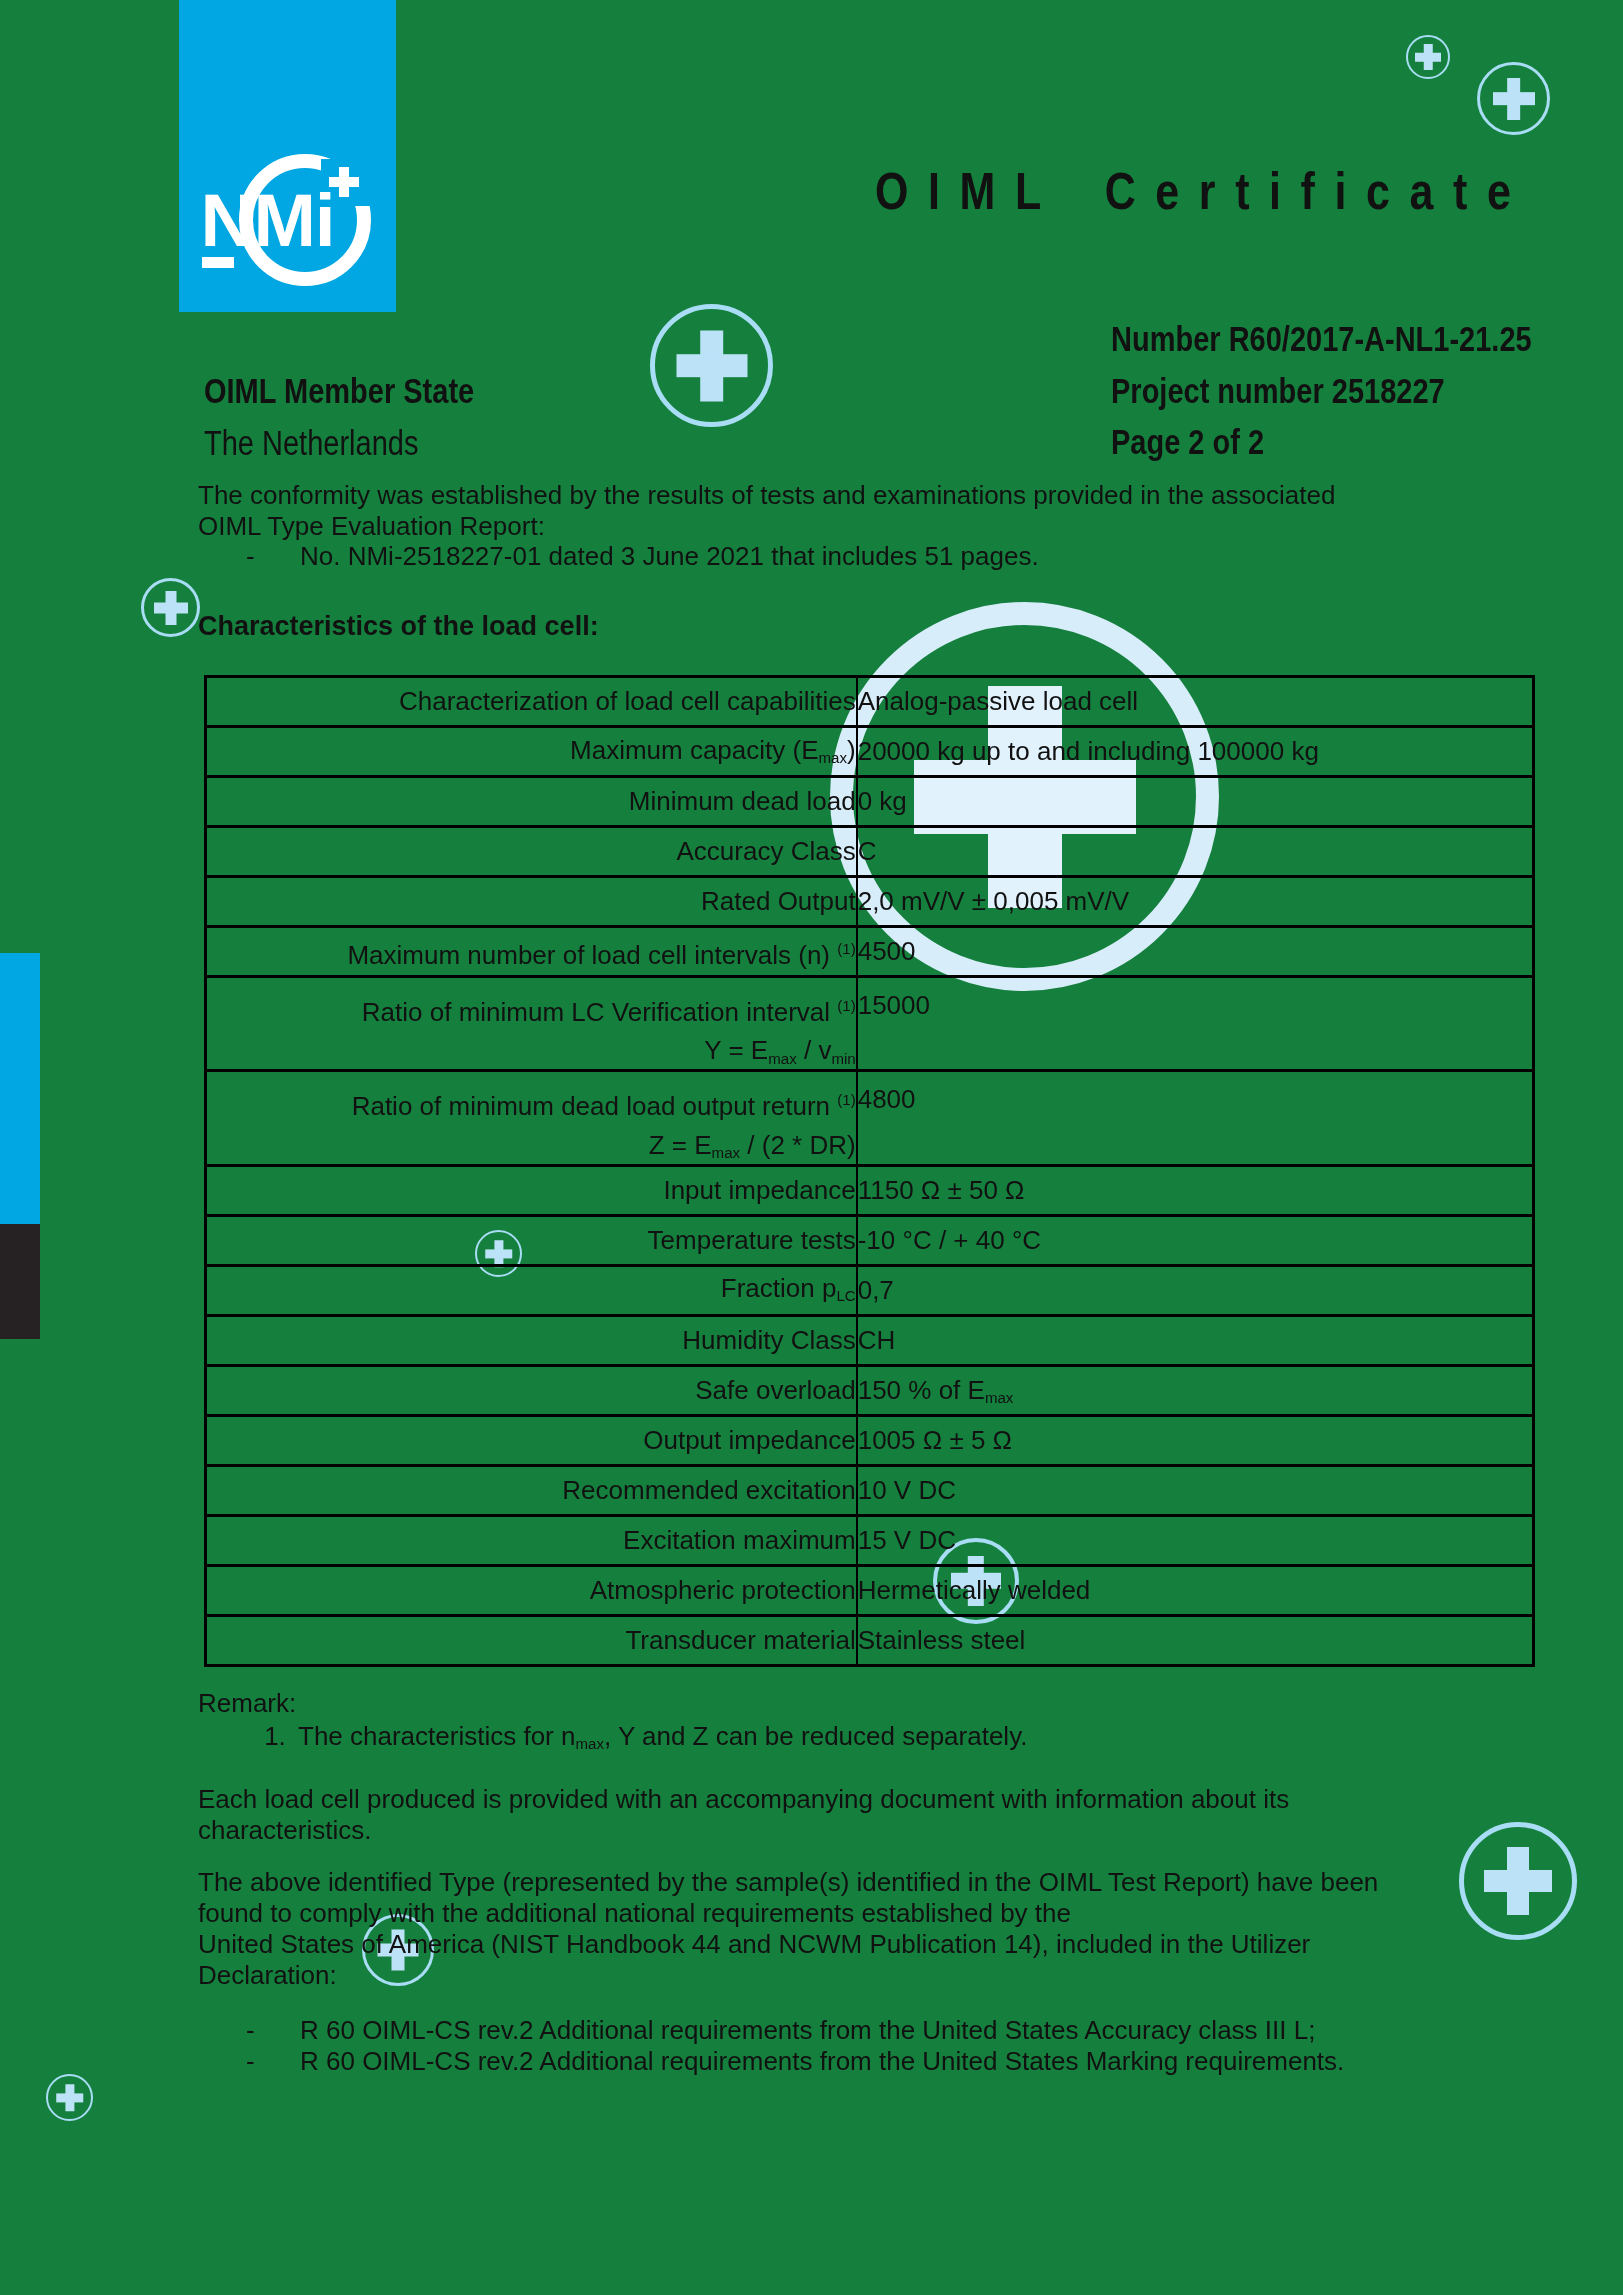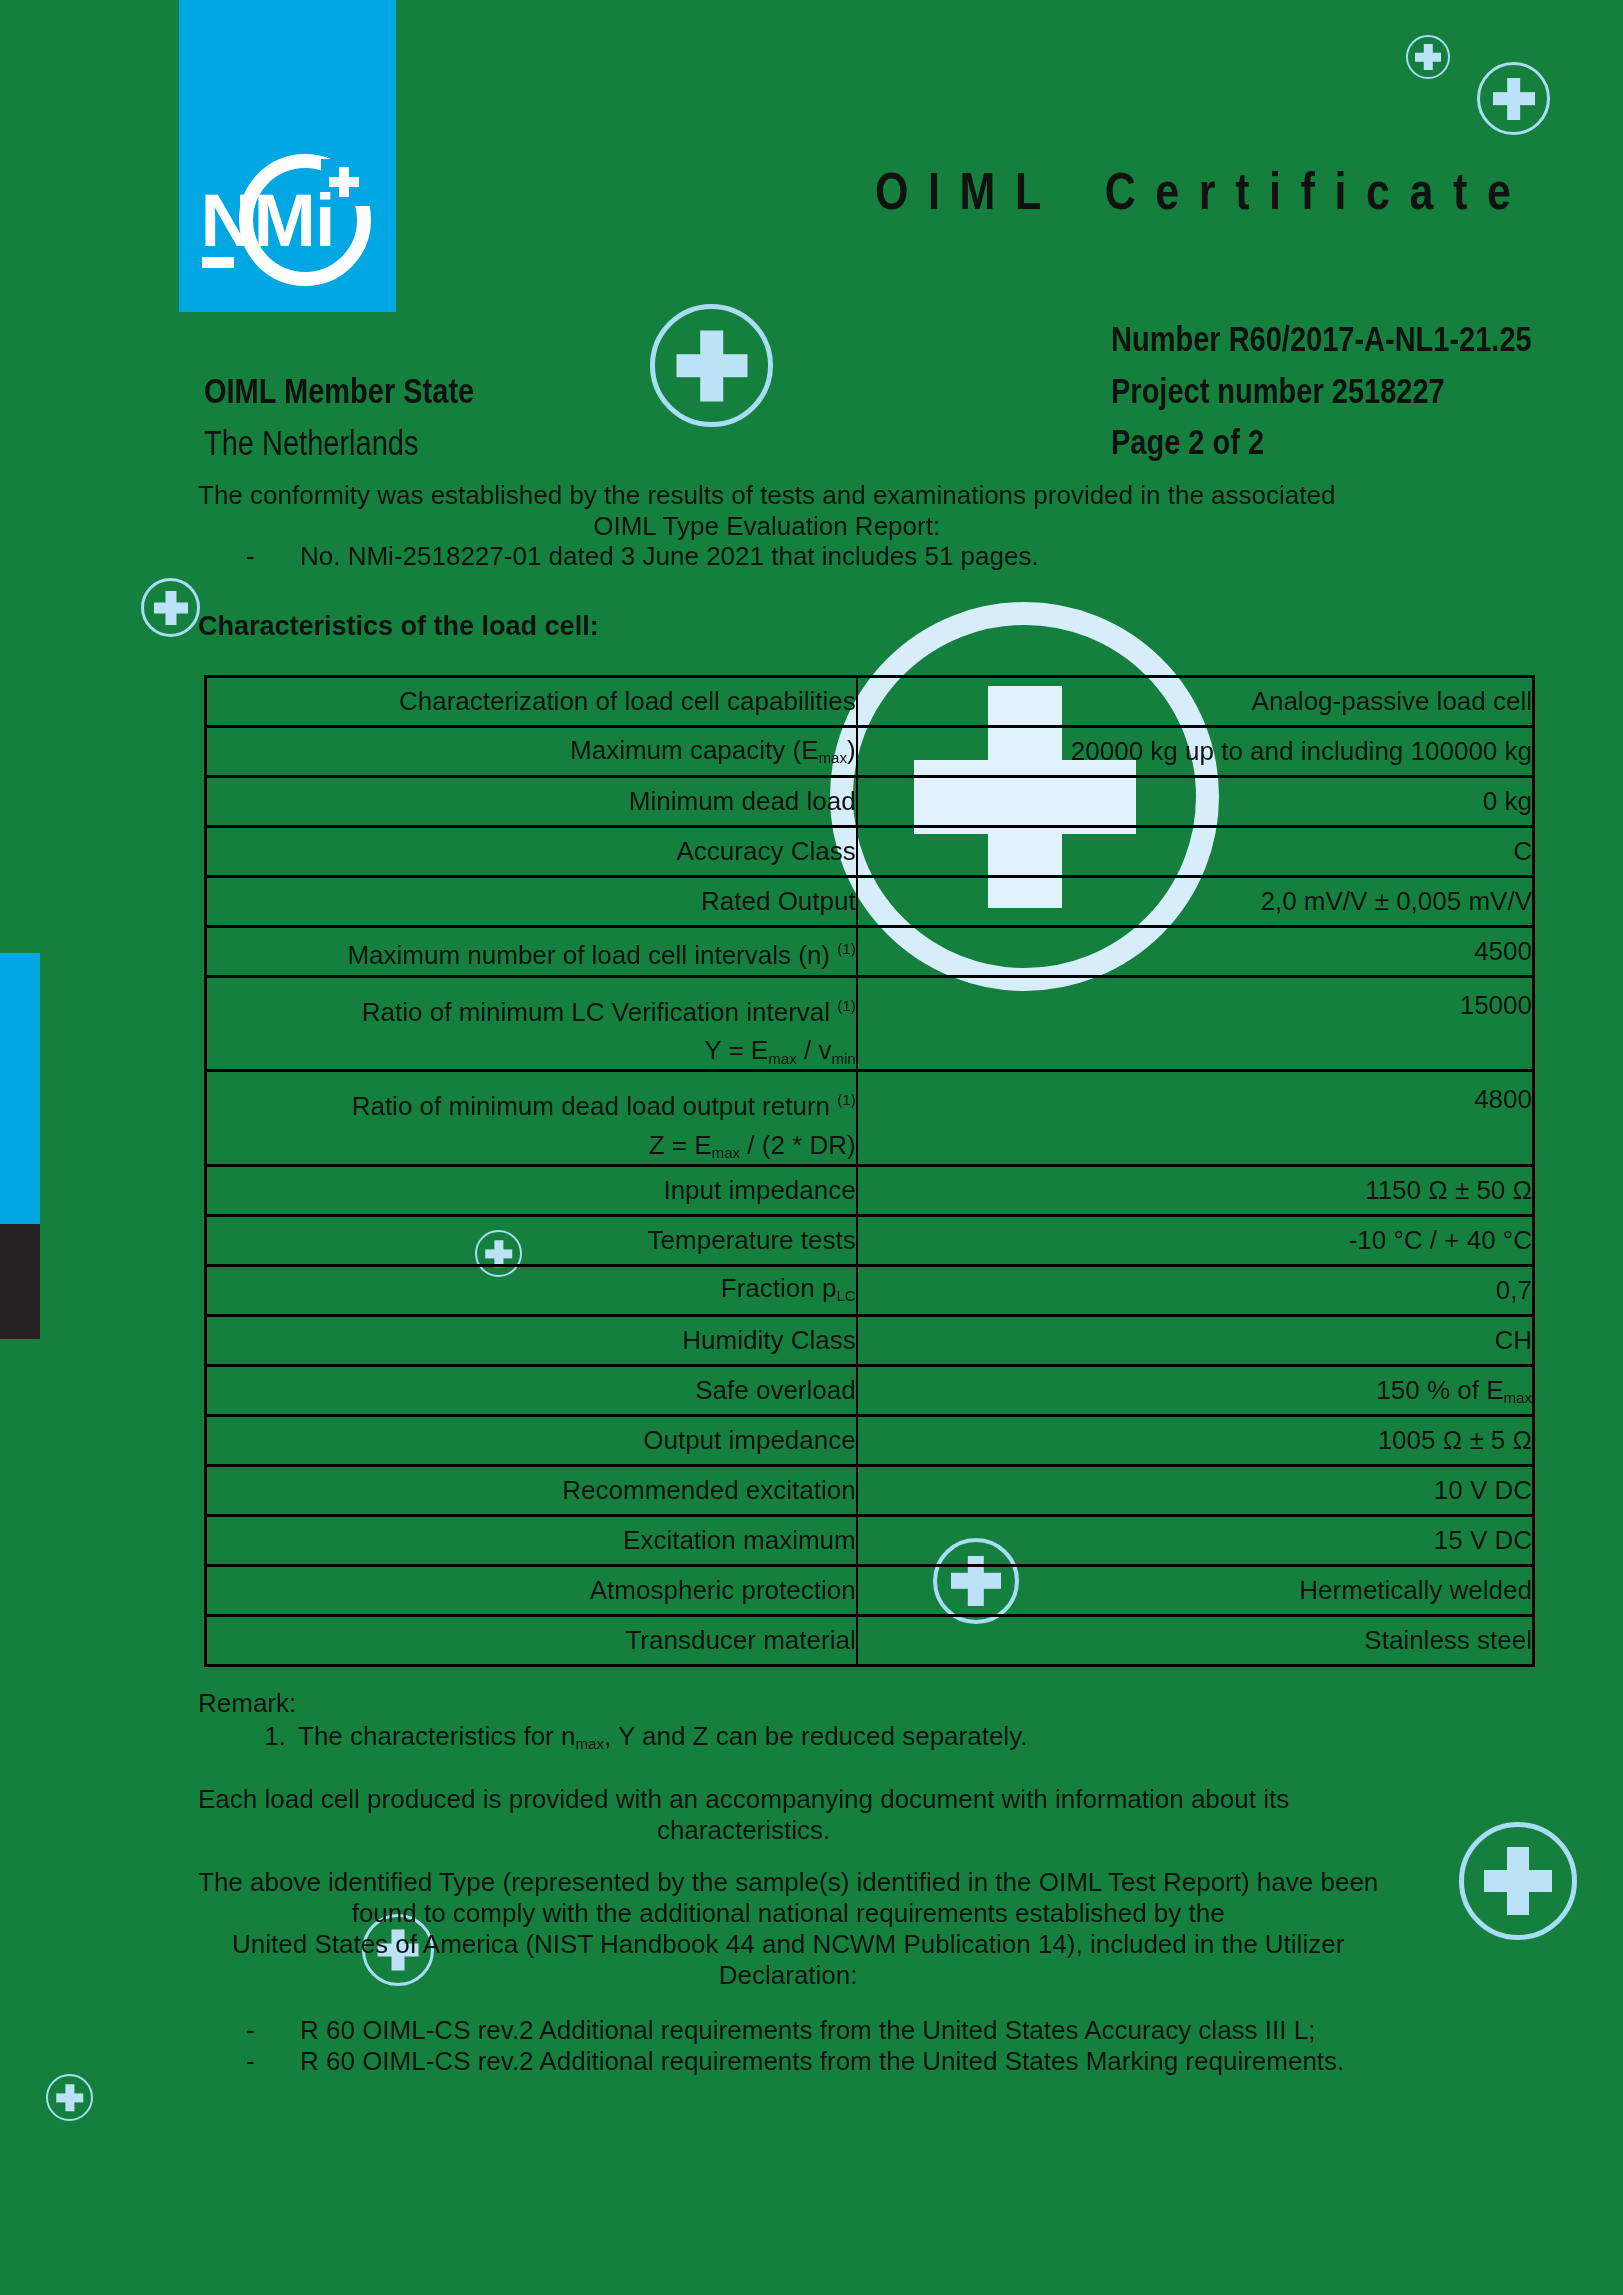--- a/index.html
+++ b/index.html
@@ -38,38 +38,38 @@
       letter-spacing:19.6px; word-spacing:13px; white-space:nowrap;
       transform:scaleY(1.2); transform-origin:0 0; z-index:3;}
   .hdr-right{position:absolute; left:1111px; top:314px; font-size:29px; font-weight:bold;
       line-height:43px; transform:scaleY(1.2); transform-origin:0 0; z-index:3;}
   .hdr-left{position:absolute; left:204px; top:366px; font-size:29px;
       line-height:43px; transform:scaleY(1.2); transform-origin:0 0; z-index:3;}
   .hdr-left .b{font-weight:bold;}
 
   
   .para{position:absolute; left:198px; font-size:26px; line-height:31px; z-index:3;}
-  .text-line{white-space:nowrap;text-align:center;}
+  .text-line{white-space:nowrap;}
   .heading{position:absolute; left:198px; top:611px; font-size:27px; font-weight:bold; z-index:3;}
   .list{position:absolute; left:198px; font-size:26px; line-height:31px; z-index:3;}
   .li{white-space:nowrap;margin-left:48px;}
   .li .dash{display:inline-block; width:54px;}
   .num-item{position:absolute; left:252px; top:1721px; font-size:26px; line-height:31px; z-index:3; white-space:nowrap;text-align:center;}
   .num-item .num{display:inline-block; width:46px;}
   sup{font-size:0.58em; vertical-align:super;}
   sub{font-size:0.58em; vertical-align:baseline; position:relative; top:0.28em;}
 
   
   .tbl-wrap{position:absolute; left:204px; top:675px; z-index:3;}
   table.char{border-collapse:collapse; width:1331px; table-layout:fixed; background:transparent;
       border:3.9px solid #000;}
   table.char td{border-top:3.9px solid #000; border-bottom:3.9px solid #000;
       font-size:26px; vertical-align:middle; padding:0;text-align:right;}
   table.char td.lblc{width:633px; border-right:2.6px solid #000; padding-left:15.7px;}
-  table.char td.valc{text-align:right;}
+  table.char td.valc{text-align:left;}
   table.char tr{height:50px;}
   table.char tr.tall{height:83px;}
   table.char tr.tall td{vertical-align:top; padding-top:11.8px;}
   .lbl-line{white-space:nowrap; line-height:31px;}
   .lbl-line2{margin-top:7.9px;}
 </style>
 </head>
 <body>
 
 <div class="page">

